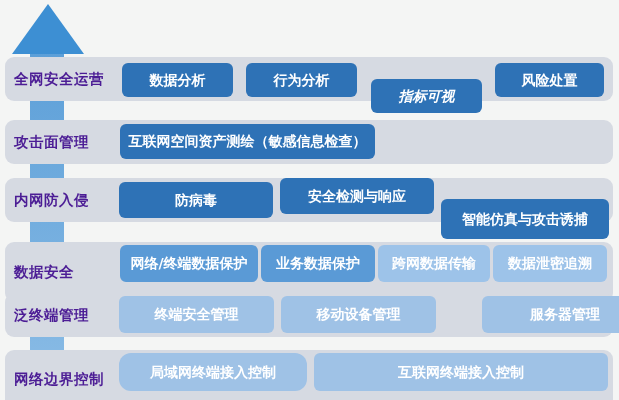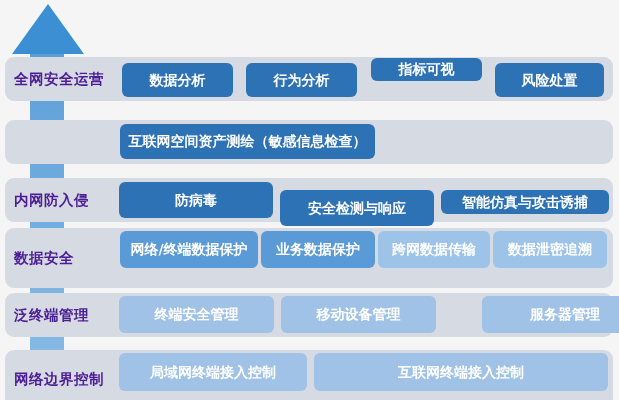--- a/index.html
+++ b/index.html
@@ -23,47 +23,48 @@
 </head>
 <body>
 
 <div class="arrow-shaft"></div>
 <div class="arrow-head"></div>
 
 <div class="row" style="top:57px;height:44px;">
   <div class="row-label">全网安全运营</div>
   <div class="box c1" style="left:117px;top:6px;width:111px;height:34px;">数据分析</div>
   <div class="box c1" style="left:241px;top:6px;width:111px;height:34px;">行为分析</div>
-  <div class="box c1" style="left:366px;top:1px;width:111px;height:23px;">指标可视</div>
+  <div class="box c1" style="left:366px;top:22px;width:111px;height:34px;font-style:italic;">指标可视</div>
   <div class="box c1" style="left:490px;top:6px;width:109px;height:34px;">风险处置</div>
 </div>
 
 <div class="row" style="top:120px;height:44px;">
+  <div class="row-label">攻击面管理</div>
   <div class="box c1" style="left:115px;top:4px;width:255px;height:35px;">互联网空间资产测绘（敏感信息检查）</div>
 </div>
 
 <div class="row" style="top:178px;height:44px;">
   <div class="row-label">内网防入侵</div>
   <div class="box c1" style="left:114px;top:4px;width:154px;height:36px;">防病毒</div>
-  <div class="box c1" style="left:275px;top:12px;width:154px;height:36px;">安全检测与响应</div>
-  <div class="box c1" style="left:436px;top:12px;width:168px;height:24px;">智能仿真与攻击诱捕</div>
+  <div class="box c1" style="left:275px;top:0;width:154px;height:36px;">安全检测与响应</div>
+  <div class="box c1" style="left:436px;top:21px;width:168px;height:40px;">智能仿真与攻击诱捕</div>
 </div>
 
-<div class="row" style="top:228px;height:60px;">
+<div class="row" style="top:242px;height:60px;">
   <div class="row-label">数据安全</div>
   <div class="box c2" style="left:115px;top:3px;width:138px;height:37px;padding:0 10px;box-sizing:border-box;">网络/终端数据保护</div>
   <div class="box c2" style="left:256px;top:3px;width:114px;height:37px;">业务数据保护</div>
   <div class="box c3" style="left:373px;top:3px;width:112px;height:37px;">跨网数据传输</div>
   <div class="box c3" style="left:488px;top:3px;width:114px;height:37px;">数据泄密追溯</div>
 </div>
 
 <div class="row" style="top:293px;height:44px;">
   <div class="row-label">泛终端管理</div>
   <div class="box c4" style="left:114px;top:3px;width:155px;height:37px;">终端安全管理</div>
   <div class="box c4" style="left:276px;top:3px;width:155px;height:37px;">移动设备管理</div>
   <div class="box c4" style="left:437px;top:3px;width:166px;height:37px;margin-left:40px;">服务器管理</div>
 </div>
 
 <div class="row" style="top:350px;height:59px;">
   <div class="row-label">网络边界控制</div>
-  <div class="box c4" style="left:114px;top:3px;width:188px;height:38px;">局域网终端接入控制</div>
+  <div class="box c4" style="left:114px;top:3px;width:188px;height:38px;border-radius:12px;">局域网终端接入控制</div>
   <div class="box c4" style="left:309px;top:3px;width:294px;height:38px;">互联网终端接入控制</div>
 </div>
 
 </body></html>

